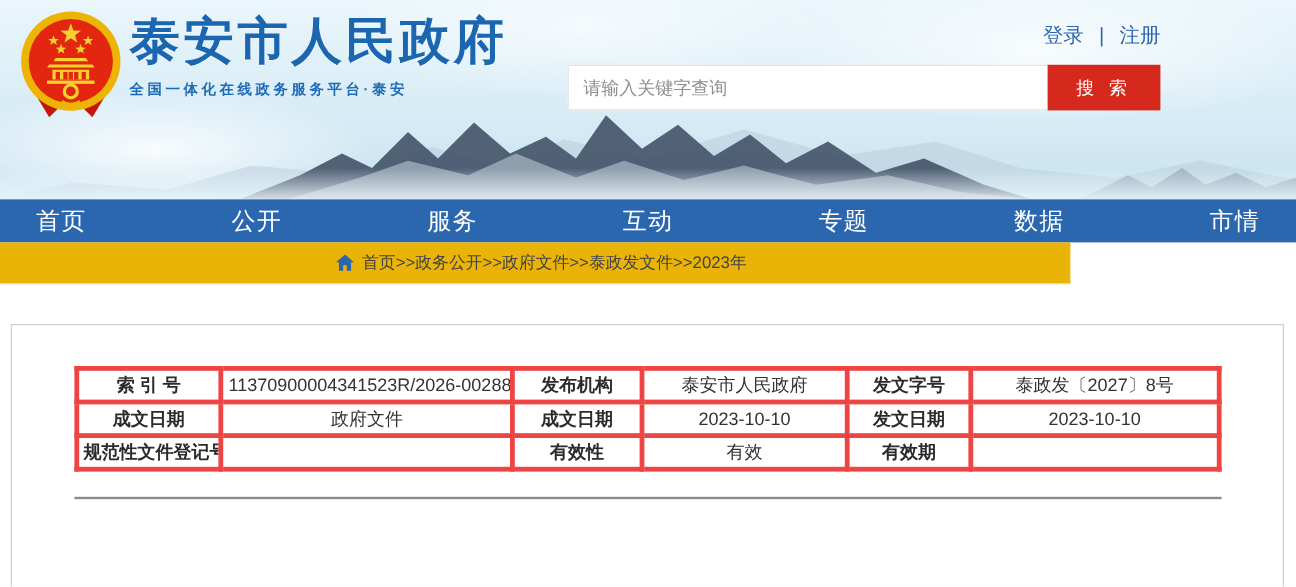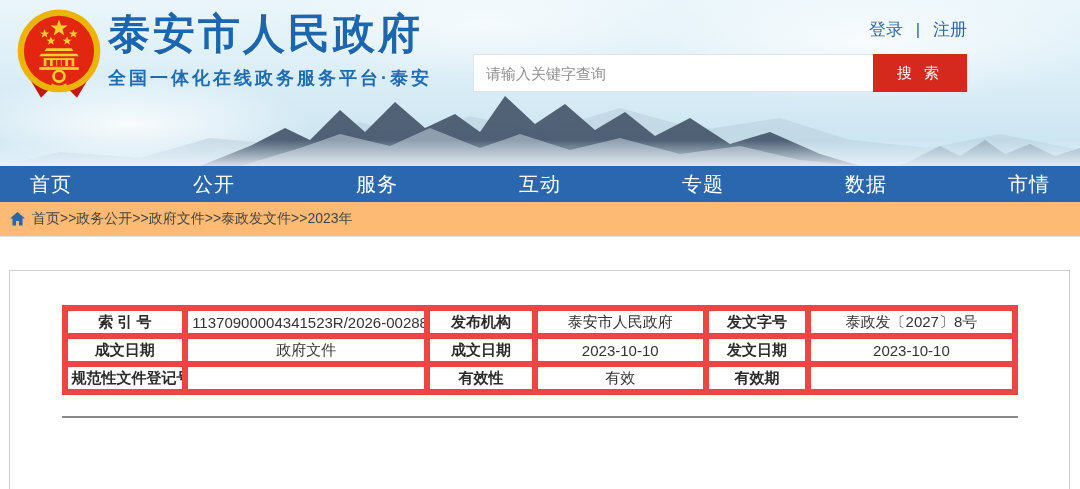--- a/index.html
+++ b/index.html
@@ -29,21 +29,21 @@
   .emblem { position: absolute; left: 14px; top: 7px; width: 90px; height: 96px; }
 
   .brand { position: absolute; left: 108px; top: 10px; }
   .site-title {
     font-size: 42px; font-weight: bold; color: #1b66b1;
     letter-spacing: 3px; line-height: 48px;
     text-shadow: 0 1px 1px rgba(255,255,255,.8);
   }
   .site-subtitle {
     margin-top: 8px;
-    font-size: 18px; font-weight: bold; color: #1e6cb5; letter-spacing: 3px;
+    font-size: 12px; font-weight: bold; color: #1e6cb5; letter-spacing: 3px;
   }
 
   .header-right { position: absolute; left: 473px; top: 18px; width: 494px; }
   .auth-row { font-size: 17px; color: #2a65ae; margin-bottom: 13px; margin-left: 9px; text-align: right; }
   .auth-link { color: #2a65ae; text-decoration: none; cursor: pointer; }
   .auth-divider { margin: 0 8px; color: #2a65ae; }
   .search-row { display: flex; width: 494px; height: 38px; background: #fff; border: 1px solid #e3e3e3; }
   .search-input {
     flex: 1; border: none; outline: none; padding: 15px 12px;
     font-size: 15px; color: #333; background: transparent;
@@ -63,42 +63,42 @@
     display: flex; justify-content: space-between; align-items: center;
     padding: 0 30px;
   }
   .nav-item {
     color: #ffffff; font-size: 20px; letter-spacing: 1px;
     cursor: pointer; white-space: nowrap;
   }
 
   
   .breadcrumb-bar {
-    width: 1080px; height: 35px; background: #fdba74;
+    width: 892px; height: 35px; background: #eab308;
     border-bottom: 1px solid #e2e2e2;
-    display: flex; align-items: center; padding-left: 10px;
+    display: flex; align-items: center; padding-left: 10px; justify-content: center;
   }
   .home-icon { width: 15px; height: 14px; margin-right: 7px; flex: none; }
   .breadcrumb-text { font-size: 14px; color: #444; }
 
   
   .main { width: 1080px; padding-top: 33px; background: #fff; }
   .doc-card {
     margin: 0 10px 0 9px;
     border: 1px solid #cfcfcf;
     background: #fff;
     padding-top: 34px;
     height: 420px;
   }
   .meta-table {
     width: 956px; margin: 0 auto;
     border-collapse: collapse; table-layout: fixed;
   }
   .meta-table td, .meta-table th {
-    border: 6px solid #ef4444;
+    border: 4px solid #ef4444;
     height: 28px; text-align: center; vertical-align: middle;
     font-size: 15px; color: #333; padding: 0 4px;
     overflow: hidden; white-space: nowrap;
   }
   .meta-table th { font-weight: bold; color: #2b2b2b; }
   .doc-title {
     margin-top: 31px; text-align: center;
     font-size: 21px; font-weight: bold; color: #000;
     letter-spacing: 1px;
   }

